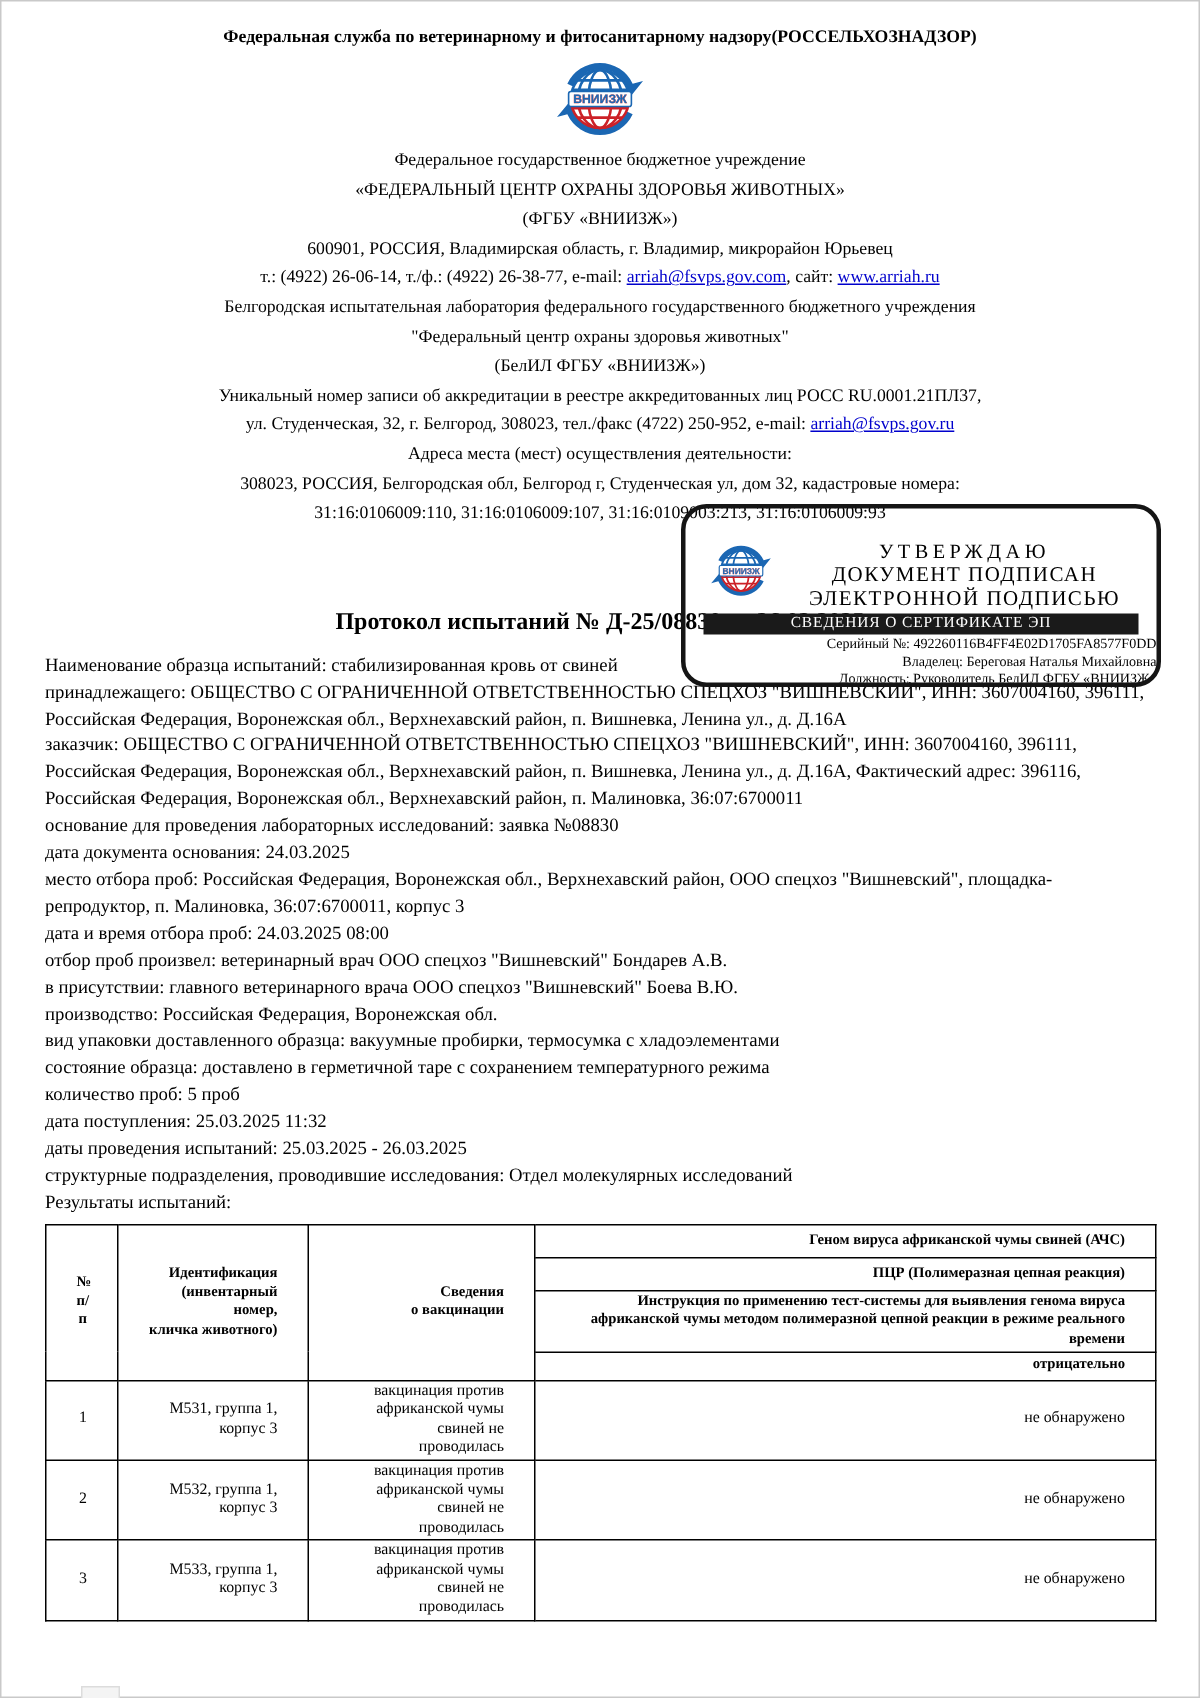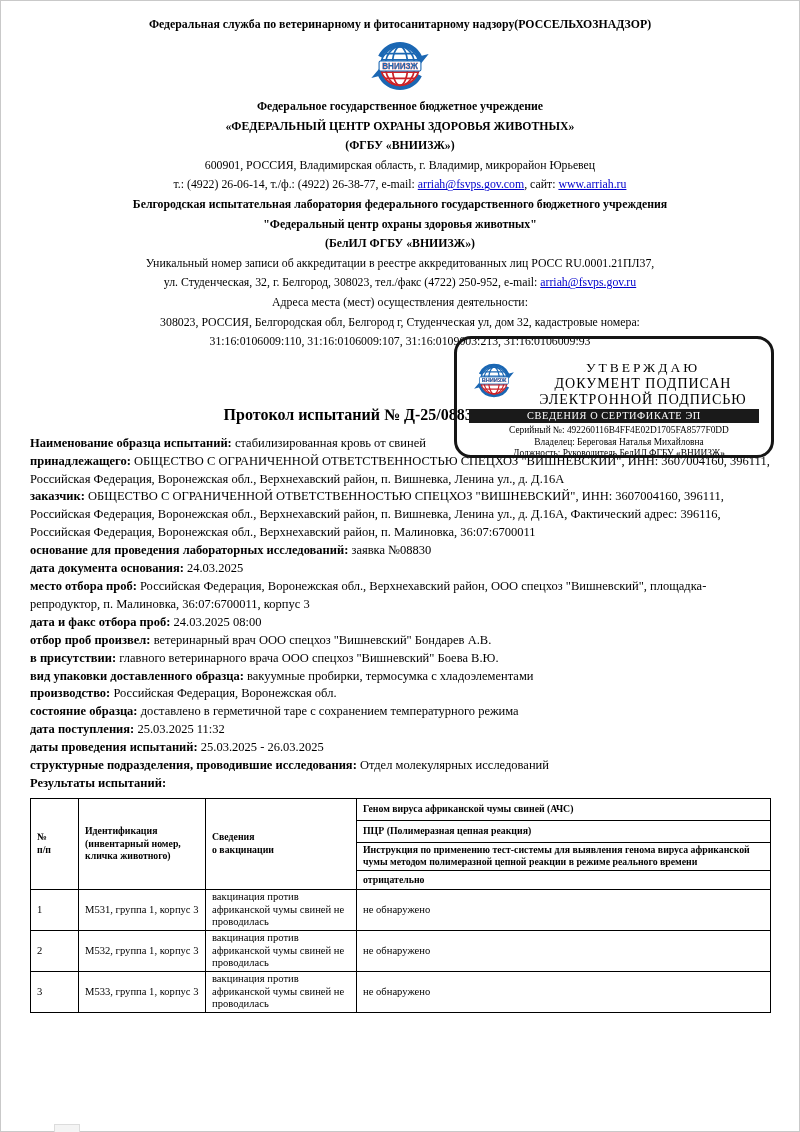--- a/index.html
+++ b/index.html
@@ -2,48 +2,48 @@
 <html lang="ru" style="--link: #0000cc; --logo_blue: #1b67b3; --logo_red: #cc2127; --stamp_band: #1a1a1a;"><head>
 <meta charset="utf-8">
 <style>
   html,body{margin:0;padding:0}
   body{
     width:800px;height:1132px;position:relative;overflow:hidden;background:#fff;
     box-shadow:inset 0 0 0 1px #c9c9c9;
     font-family:"Liberation Serif",serif;color:#000;
   }
   .page{position:absolute;left:0;top:0;width:800px;padding:10px 30px 0;box-sizing:border-box}
-  .b{font-weight:bold}
+  .b{font-weight:normal}
   .hdr-agency{font-size:11.8px;font-weight:bold;text-align:center;margin-top:7px}
   .logo-wrap{text-align:center;margin-top:3px;height:62px}
   .hl{font-size:11.8px;line-height:19.6px;text-align:center}
   a.link{color:var(--link,#0000cc);text-decoration:underline;cursor:pointer}
   .title{margin-top:54px;text-align:center;font-weight:bold;font-size:16px}
   .fields{margin-top:11px;font-size:12.5px;line-height:17.9px}
-  .fl{font-weight:bold}
+  .fl{font-weight:normal}
   
   .res{border-collapse:collapse;width:740px;margin-top:5px;table-layout:fixed}
-  .res td{border:1.3px solid #000;padding:1px 6px;text-align:left;vertical-align:middle;overflow:hidden}
+  .res td{border:1.3px solid #000;padding:1px 20px;text-align:right;vertical-align:middle;overflow:hidden}
   .res tr.hrow td{font-weight:bold;font-size:9.8px;line-height:12.6px}
   .res td.h1{height:19px}
   .res td.h4{height:16px}
   .res tr.drow td{font-size:10.6px;line-height:12.6px;height:38px}
   .pre{white-space:pre-line}
   .footer{margin-top:7px;margin-left:-13px;font-size:10.8px;line-height:15.8px}
   
   .stamp{position:absolute;left:454px;top:336px;width:320px;height:122px;border:3px solid #151515;
          border-radius:17px;z-index:4;box-sizing:border-box;overflow:hidden;background:transparent}
   .stamp-top{display:flex;align-items:flex-start;padding:20px 6px 0 10px}
   .stamp-logo svg{width:54px;height:43px;display:block}
   .stamp-head{flex:1;padding-top:1px}
   .stamp-approve{font-size:13.5px;letter-spacing:3px;text-align:center}
   .stamp-signed{font-size:14px;line-height:16px;letter-spacing:1px;text-align:center}
   .stamp-band{margin:1px 12px 2px;background:var(--stamp_band,#1a1a1a);color:#fff;text-align:center;
               font-size:10.3px;letter-spacing:.6px;padding:1px 0 2px}
-  .stamp-details{padding-left:10px;font-size:9.4px;line-height:11.6px;text-align:center}
+  .stamp-details{padding-left:10px;font-size:9.4px;line-height:11.6px;text-align:right}
   
   .gb{stroke:var(--logo_blue,#1b67b3);fill:none;stroke-width:2.2}
   .gr{stroke:var(--logo_red,#cc2127);fill:none;stroke-width:2.2}
   .sw{fill:var(--logo_blue,#1b67b3)}
   .band-rect{fill:#fff;stroke:var(--logo_blue,#1b67b3);stroke-width:1.4}
   .band-text{fill:var(--logo_blue,#1b67b3);font-family:"Liberation Sans",sans-serif;font-weight:bold;
              stroke:var(--logo_red,#cc2127);stroke-width:.4;paint-order:stroke}
   .artifact{position:absolute;left:54px;top:1124px;width:24px;height:8px;background:#f4f4f4;
             border:1px solid #dcdcdc;border-bottom:none}
 </style>
@@ -108,32 +108,33 @@
       <div class="field"><span class="fl">принадлежащего:</span> <span class="fv">ОБЩЕСТВО С ОГРАНИЧЕННОЙ ОТВЕТСТВЕННОСТЬЮ СПЕЦХОЗ "ВИШНЕВСКИЙ", ИНН: 3607004160, 396111, Российская Федерация, Воронежская обл., Верхнехавский район, п. Вишневка, Ленина ул., д. Д.16А</span></div>
 
       <div class="field"><span class="fl">заказчик:</span> <span class="fv">ОБЩЕСТВО С ОГРАНИЧЕННОЙ ОТВЕТСТВЕННОСТЬЮ СПЕЦХОЗ "ВИШНЕВСКИЙ", ИНН: 3607004160, 396111, Российская Федерация, Воронежская обл., Верхнехавский район, п. Вишневка, Ленина ул., д. Д.16А, Фактический адрес: 396116, Российская Федерация, Воронежская обл., Верхнехавский район, п. Малиновка, 36:07:6700011</span></div>
 
       <div class="field"><span class="fl">основание для проведения лабораторных исследований:</span> <span class="fv">заявка №08830</span></div>
 
       <div class="field"><span class="fl">дата документа основания:</span> <span class="fv">24.03.2025</span></div>
 
       <div class="field"><span class="fl">место отбора проб:</span> <span class="fv">Российская Федерация, Воронежская обл., Верхнехавский район, ООО спецхоз "Вишневский", площадка-репродуктор, п. Малиновка, 36:07:6700011, корпус 3</span></div>
 
-      <div class="field"><span class="fl">дата и факс отбора проб:</span> <span class="fv">24.03.2025 08:00</span></div>
+      <div class="field"><span class="fl">дата и время отбора проб:</span> <span class="fv">24.03.2025 08:00</span></div>
 
       <div class="field"><span class="fl">отбор проб произвел:</span> <span class="fv">ветеринарный врач ООО спецхоз "Вишневский" Бондарев А.В.</span></div>
 
       <div class="field"><span class="fl">в присутствии:</span> <span class="fv">главного ветеринарного врача ООО спецхоз "Вишневский" Боева В.Ю.</span></div>
 
+      <div class="field"><span class="fl">производство:</span> <span class="fv">Российская Федерация, Воронежская обл.</span></div>
+
       <div class="field"><span class="fl">вид упаковки доставленного образца:</span> <span class="fv">вакуумные пробирки, термосумка с хладоэлементами</span></div>
 
-      <div class="field"><span class="fl">производство:</span> <span class="fv">Российская Федерация, Воронежская обл.</span></div>
-
       <div class="field"><span class="fl">состояние образца:</span> <span class="fv">доставлено в герметичной таре с сохранением температурного режима</span></div>
 
+      <div class="field"><span class="fl">количество проб:</span> <span class="fv">5 проб</span></div>
 
       <div class="field"><span class="fl">дата поступления:</span> <span class="fv">25.03.2025 11:32</span></div>
 
       <div class="field"><span class="fl">даты проведения испытаний:</span> <span class="fv">25.03.2025 - 26.03.2025</span></div>
 
       <div class="field"><span class="fl">структурные подразделения, проводившие исследования:</span> <span class="fv">Отдел молекулярных исследований</span></div>
 
       <div class="field"><span class="fl">Результаты испытаний:</span> <span class="fv"></span></div>
     </div>
 

